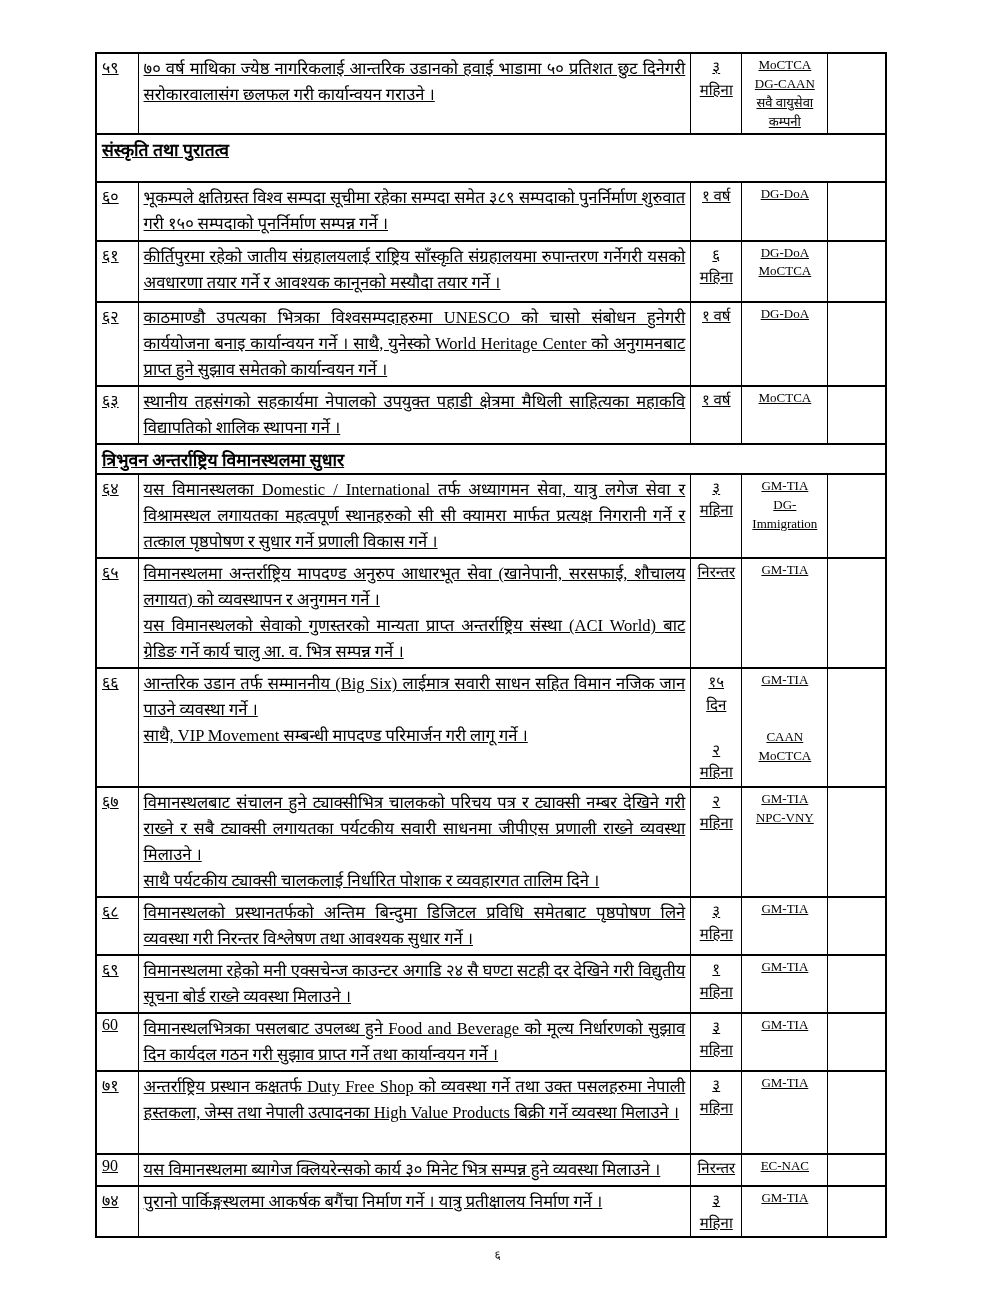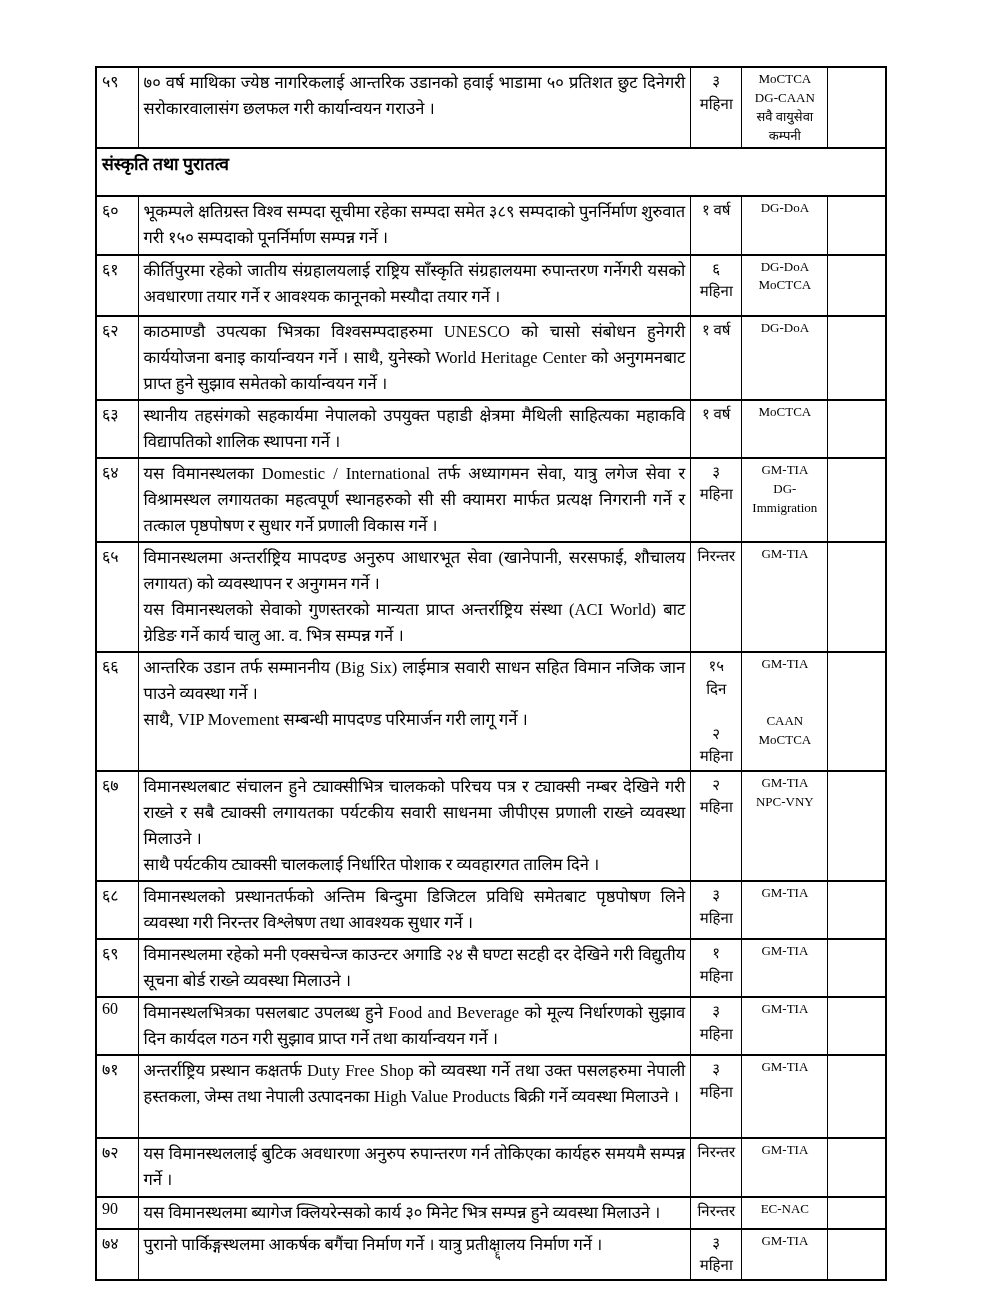--- a/index.html
+++ b/index.html
@@ -5,25 +5,26 @@
   html, body { margin: 0; padding: 0; }
   body {
     width: 995px; height: 1314px;
     background: #ffffff;
     color: #000000;
     font-family: "Liberation Serif", "DejaVu Serif", serif;
     position: relative;
   }
   .page { position: absolute; inset: 0; background: #ffffff; }
   .action-table {
-    position: absolute; left: 95px; top: 66px;
+    position: absolute; left: 95px; top: 52px;
     width: 792px;
     border-collapse: collapse;
     table-layout: fixed;
     border: 2px solid #000;
+    text-decoration: underline;
   }
   .action-table td {
     border: 1px solid #000;
     border-top-width: 2px;
     border-bottom-width: 2px;
     vertical-align: top;
     overflow: hidden;
     padding: 2px 5px;
   }
   .sn-cell {
@@ -116,20 +117,23 @@
           <td class="agency-cell">DG-DoA</td>
           <td class="remarks-cell"></td>
         </tr>
         <tr style="height: 49px;">
           <td class="sn-cell">६३</td>
           <td class="activity-cell">स्थानीय तहसंगको सहकार्यमा नेपालको उपयुक्त पहाडी क्षेत्रमा मैथिली साहित्यका महाकवि विद्यापतिको शालिक स्थापना गर्ने ।</td>
           <td class="duration-cell">१ वर्ष</td>
           <td class="agency-cell">MoCTCA</td>
           <td class="remarks-cell"></td>
         </tr>
+        <tr style="height: 30px;">
+          <td colspan="5" class="section-cell">त्रिभुवन अन्तर्राष्ट्रिय विमानस्थलमा सुधार</td>
+        </tr>
         <tr style="height: 68px;">
           <td class="sn-cell">६४</td>
           <td class="activity-cell">यस विमानस्थलका Domestic / International तर्फ अध्यागमन सेवा, यात्रु लगेज सेवा र विश्रामस्थल लगायतका महत्वपूर्ण स्थानहरुको सी सी क्यामरा मार्फत प्रत्यक्ष निगरानी गर्ने र तत्काल पृष्ठपोषण र सुधार गर्ने प्रणाली विकास गर्ने ।</td>
           <td class="duration-cell">३
 महिना</td>
           <td class="agency-cell">GM-TIA
 DG-
 Immigration</td>
           <td class="remarks-cell"></td>
         </tr>
@@ -192,27 +196,20 @@
           <td class="remarks-cell"></td>
         </tr>
         <tr style="height: 83px;">
           <td class="sn-cell">७१</td>
           <td class="activity-cell">अन्तर्राष्ट्रिय प्रस्थान कक्षतर्फ Duty Free Shop को व्यवस्था गर्ने तथा उक्त पसलहरुमा नेपाली हस्तकला, जेम्स तथा नेपाली उत्पादनका High Value Products बिक्री गर्ने व्यवस्था मिलाउने ।</td>
           <td class="duration-cell">३
 महिना</td>
           <td class="agency-cell">GM-TIA</td>
           <td class="remarks-cell"></td>
         </tr>
-        <tr style="height: 51px;">
-          <td class="sn-cell">७२</td>
-          <td class="activity-cell">यस विमानस्थललाई बुटिक अवधारणा अनुरुप रुपान्तरण गर्न तोकिएका कार्यहरु समयमै सम्पन्न गर्ने ।</td>
-          <td class="duration-cell">निरन्तर</td>
-          <td class="agency-cell">GM-TIA</td>
-          <td class="remarks-cell"></td>
-        </tr>
         <tr style="height: 32px;">
           <td class="sn-cell">90</td>
           <td class="activity-cell">यस विमानस्थलमा ब्यागेज क्लियरेन्सको कार्य ३० मिनेट भित्र सम्पन्न हुने व्यवस्था मिलाउने ।</td>
           <td class="duration-cell">निरन्तर</td>
           <td class="agency-cell">EC-NAC</td>
           <td class="remarks-cell"></td>
         </tr>
         <tr style="height: 50px;">
           <td class="sn-cell">७४</td>
           <td class="activity-cell">पुरानो पार्किङ्गस्थलमा आकर्षक बगैंचा निर्माण गर्ने । यात्रु प्रतीक्षालय निर्माण गर्ने ।</td>

